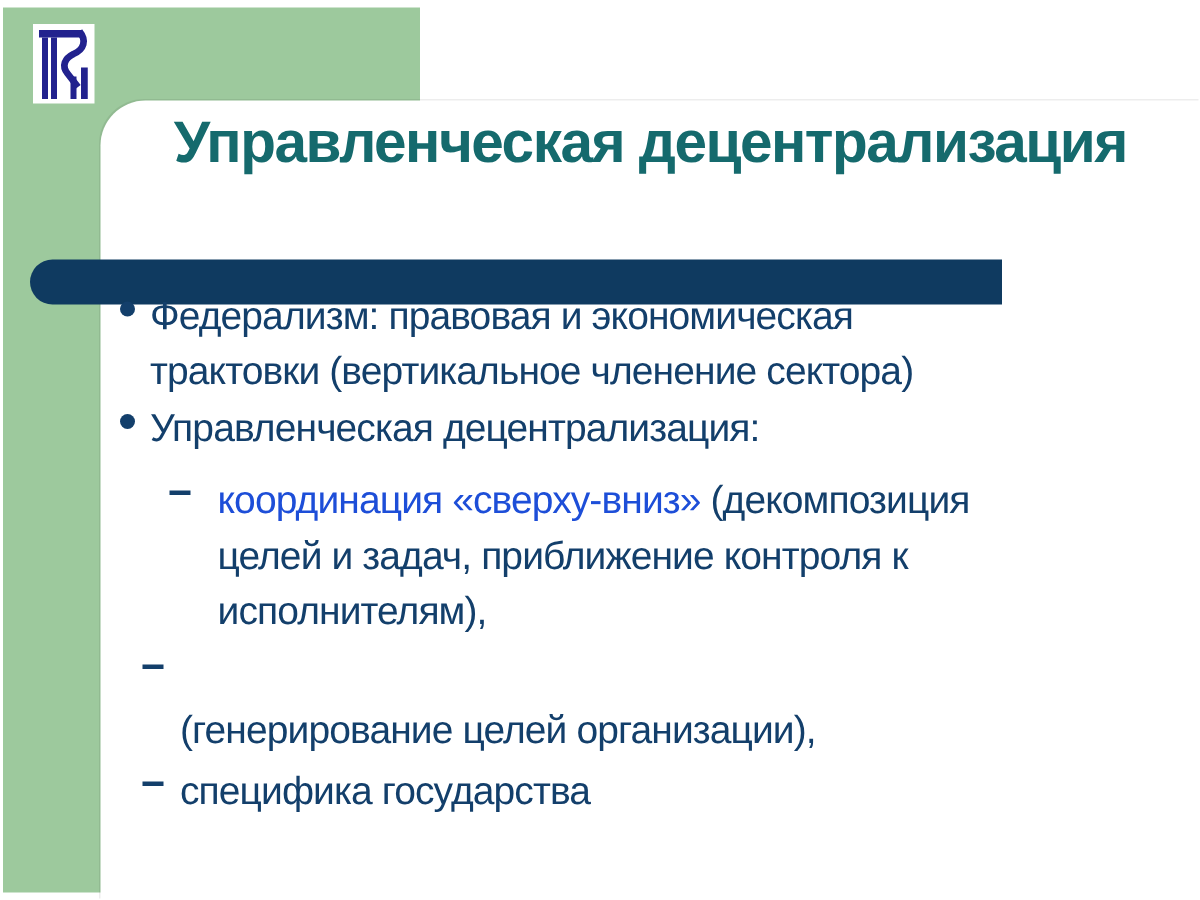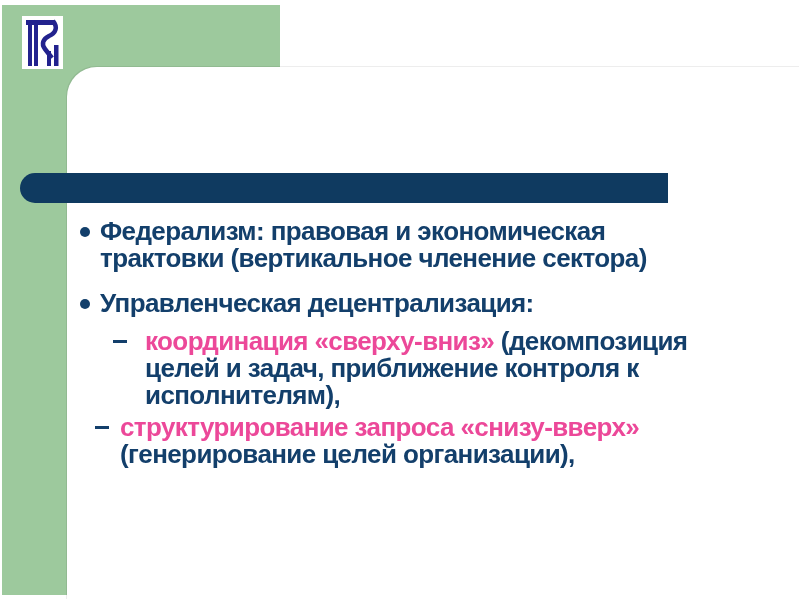--- a/index.html
+++ b/index.html
@@ -30,38 +30,38 @@
     text-align:center;color:#156a6d;font-weight:bold;
     font-size:39px;line-height:47px;letter-spacing:-1px;
   }
   
   .divider-bar{
     position:absolute;left:20px;top:173px;width:648px;height:30px;
     background:#0f3a60;border-radius:15px 0 0 15px;
   }
   
   .content-text{
-    position:absolute;left:80px;top:218px;width:660px;
-    color:#133f6b;font-weight:bold;font-size:26px;line-height:27px;
+    position:absolute;left:80px;top:192px;width:660px;
+    color:#133f6b;font-weight:normal;font-size:26px;line-height:37px;
     letter-spacing:-0.6px;
   }
   .item{position:relative;padding-left:20px;}
   .sub{position:relative;padding-left:40px;}
   .sub.deep{padding-left:65px;}
   .txt{white-space:pre-line;display:block;}
   .dot{
     position:absolute;left:0;top:9px;width:10px;height:10px;
     border-radius:50%;background:#133f6b;
   }
   .dash{
     position:absolute;left:15px;top:12px;width:14px;height:3px;
     background:#133f6b;
   }
   .sub.deep .dash{left:33px;}
-  .green{color:#ec4899;}
+  .green{color:#1d4ed8;}
   .navy{color:#133f6b;}
 </style>
 </head>
 <body>
 
 <div class="green-panel"></div>
 
 <div class="content-sheet"></div>
 
 <div class="logo-box">
@@ -71,46 +71,51 @@
       <rect x="3" y="6" width="4" height="41"></rect>
       <rect x="9" y="6" width="4" height="41"></rect>
       <rect x="22" y="32" width="4" height="15"></rect>
       <rect x="29" y="26" width="4.5" height="21"></rect>
     </g>
     <path d="M28,2 C33,8 31,14 24,17 C18,20 16,25 20,30 L27,39" fill="none" stroke="#22228e" stroke-width="4.5"></path>
   </svg>
 </div>
 
 <div class="slide-title">
+  <div>Управленческая децентрализация</div>
 </div>
 
 <div class="divider-bar"></div>
 
 <div class="content-text">
 
   <div class="item" style="margin-top:0;">
     <span class="dot"></span>
     <span class="txt"><span class="navy">Федерализм: правовая и экономическая
 трактовки (вертикальное членение сектора)</span></span>
   </div>
 
-  <div class="item" style="margin-top:18px;">
+  <div class="item" style="margin-top:1px;">
     <span class="dot"></span>
     <span class="txt"><span class="navy">Управленческая децентрализация:</span></span>
   </div>
 
   <div class="sub deep" style="margin-top:11px;">
     <span class="dash"></span>
     <span class="txt"><span class="green">координация «сверху-вниз»</span><span class="navy"> (декомпозиция
 целей и задач, приближение контроля к
 исполнителям),</span></span>
   </div>
 
 
 
   <div class="sub" style="margin-top:5px;">
     <span class="dash"></span>
-    <span class="txt"><span class="green">структурирование запроса «снизу-вверх»</span><span class="navy">
+    <span class="txt"><span class="navy">
 (генерирование целей организации),</span></span>
   </div>
 
+  <div class="sub" style="margin-top:4px;">
+    <span class="dash"></span>
+    <span class="txt"><span class="navy">специфика государства</span></span>
+  </div>
 
 </div>
 
 </body></html>

